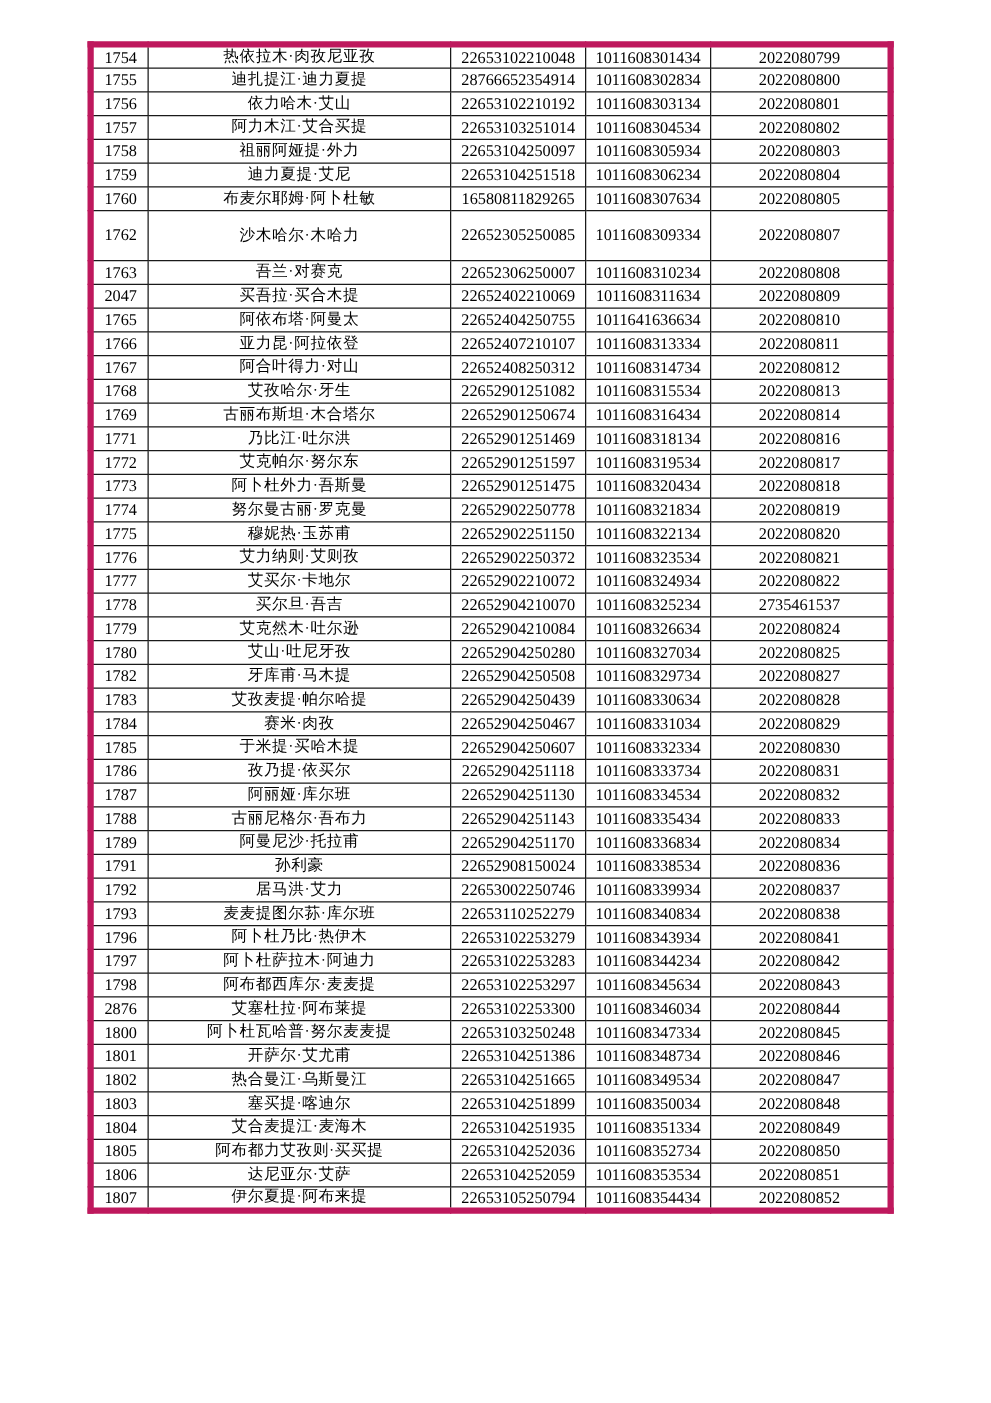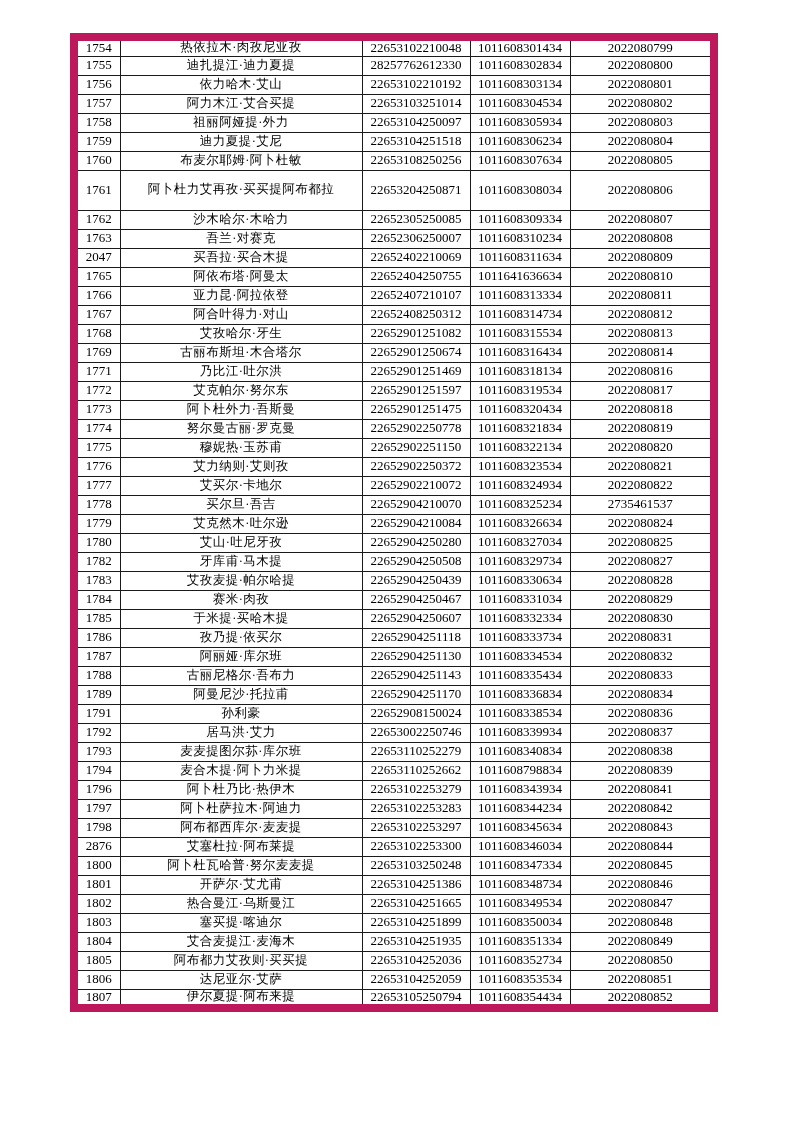--- a/index.html
+++ b/index.html
@@ -14,21 +14,21 @@
     position: relative;
     width: 793px; height: 1122px;
     background: #ffffff;
   }
   table.roster {
     position: absolute;
     left: 70px; top: 33px;
     width: 640px;
     border-collapse: collapse;
     table-layout: fixed;
-    border: 8px solid #be185d;
+    border: 5px solid #be185d;
   }
   table.roster td {
     border: 1px solid #1a1a1a;
     text-align: center;
     vertical-align: middle;
     font-size: 13px;
     line-height: 1.1;
     height: 19px;
     padding: 0 2px;
     overflow: hidden;
@@ -65,21 +65,21 @@
     <tr>
           <td class="cell-num">1754</td>
           <td class="cell-name">热依拉木·肉孜尼亚孜</td>
           <td class="cell-num">22653102210048</td>
           <td class="cell-num">1011608301434</td>
           <td class="cell-num">2022080799</td>
         </tr>
         <tr>
           <td class="cell-num">1755</td>
           <td class="cell-name">迪扎提江·迪力夏提</td>
-          <td class="cell-num">28257762612330</td>
+          <td class="cell-num">28766652354914</td>
           <td class="cell-num">1011608302834</td>
           <td class="cell-num">2022080800</td>
         </tr>
         <tr>
           <td class="cell-num">1756</td>
           <td class="cell-name">依力哈木·艾山</td>
           <td class="cell-num">22653102210192</td>
           <td class="cell-num">1011608303134</td>
           <td class="cell-num">2022080801</td>
         </tr>
@@ -100,30 +100,23 @@
         <tr>
           <td class="cell-num">1759</td>
           <td class="cell-name">迪力夏提·艾尼</td>
           <td class="cell-num">22653104251518</td>
           <td class="cell-num">1011608306234</td>
           <td class="cell-num">2022080804</td>
         </tr>
         <tr>
           <td class="cell-num">1760</td>
           <td class="cell-name">布麦尔耶姆·阿卜杜敏</td>
-          <td class="cell-num">22653108250256</td>
+          <td class="cell-num">16580811829265</td>
           <td class="cell-num">1011608307634</td>
           <td class="cell-num">2022080805</td>
-        </tr>
-        <tr>
-          <td class="cell-num">1761</td>
-          <td class="cell-name">阿卜杜力艾再孜·买买提阿布都拉</td>
-          <td class="cell-num">22653204250871</td>
-          <td class="cell-num">1011608308034</td>
-          <td class="cell-num">2022080806</td>
         </tr>
         <tr>
           <td class="cell-num">1762</td>
           <td class="cell-name">沙木哈尔·木哈力</td>
           <td class="cell-num">22652305250085</td>
           <td class="cell-num">1011608309334</td>
           <td class="cell-num">2022080807</td>
         </tr>
         <tr>
           <td class="cell-num">1763</td>
@@ -315,27 +308,20 @@
           <td class="cell-num">2022080837</td>
         </tr>
         <tr>
           <td class="cell-num">1793</td>
           <td class="cell-name">麦麦提图尔荪·库尔班</td>
           <td class="cell-num">22653110252279</td>
           <td class="cell-num">1011608340834</td>
           <td class="cell-num">2022080838</td>
         </tr>
         <tr>
-          <td class="cell-num">1794</td>
-          <td class="cell-name">麦合木提·阿卜力米提</td>
-          <td class="cell-num">22653110252662</td>
-          <td class="cell-num">1011608798834</td>
-          <td class="cell-num">2022080839</td>
-        </tr>
-        <tr>
           <td class="cell-num">1796</td>
           <td class="cell-name">阿卜杜乃比·热伊木</td>
           <td class="cell-num">22653102253279</td>
           <td class="cell-num">1011608343934</td>
           <td class="cell-num">2022080841</td>
         </tr>
         <tr>
           <td class="cell-num">1797</td>
           <td class="cell-name">阿卜杜萨拉木·阿迪力</td>
           <td class="cell-num">22653102253283</td>

